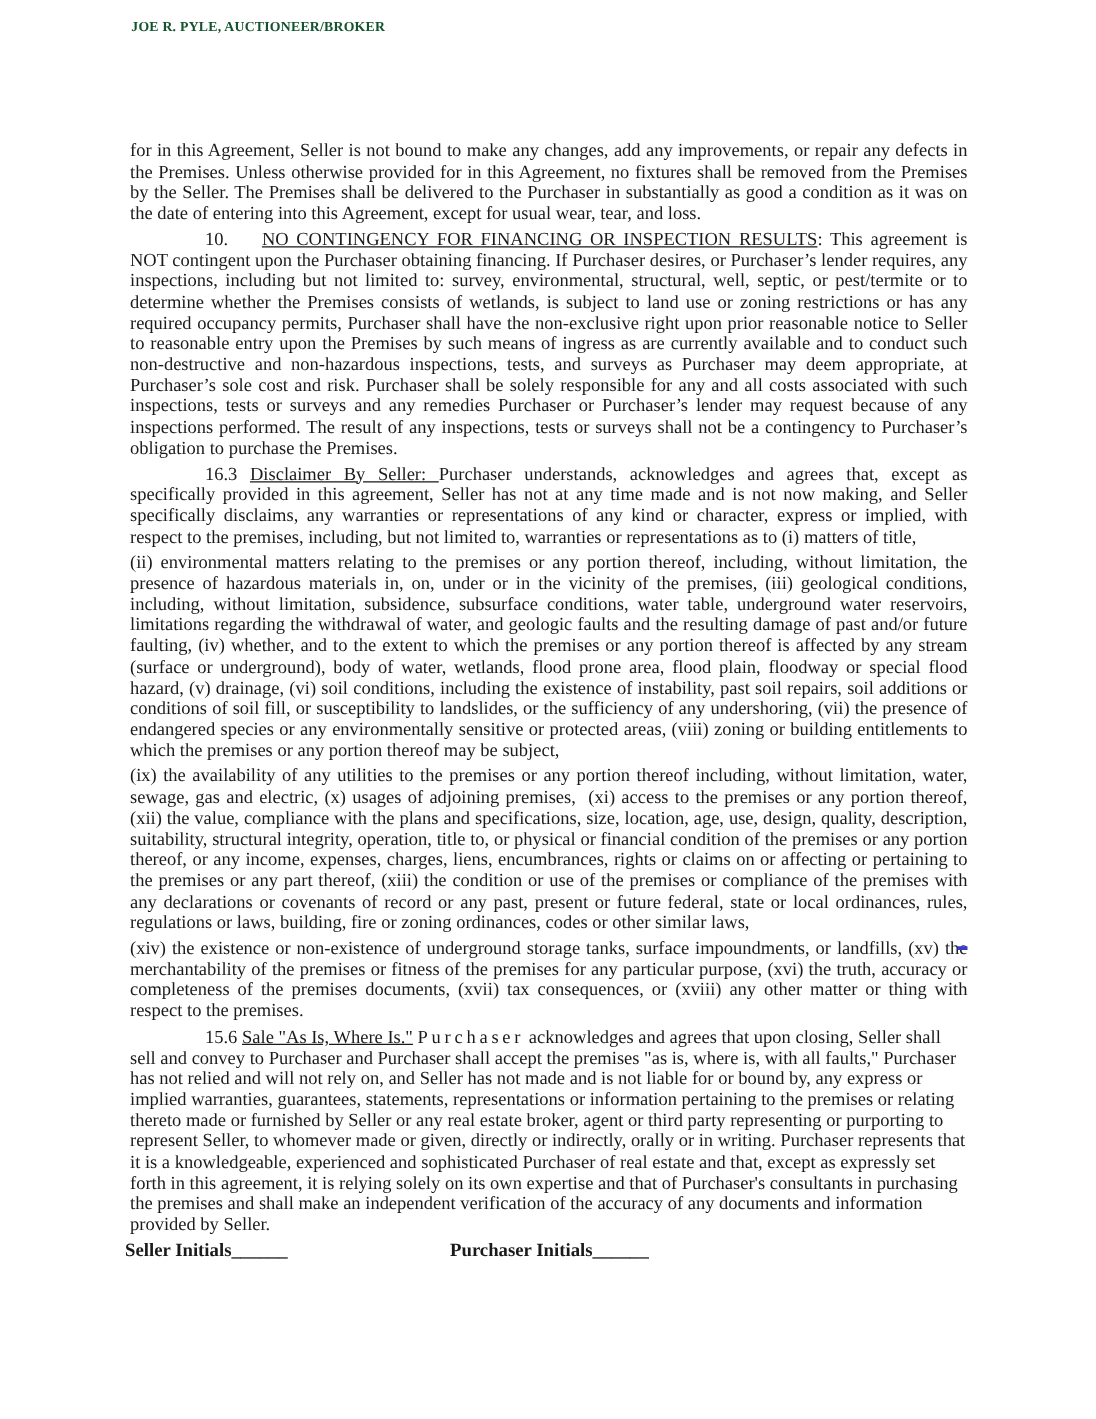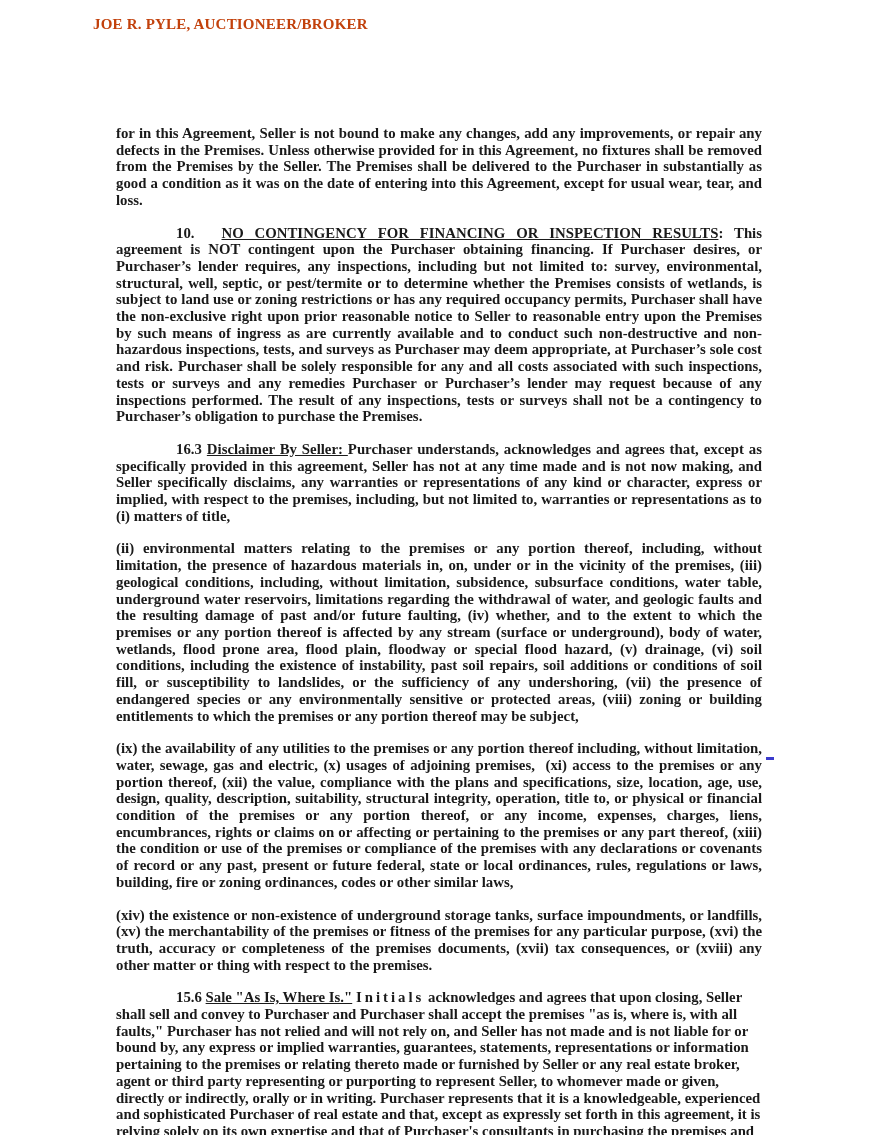--- a/index.html
+++ b/index.html
@@ -6,34 +6,34 @@
   body {
     width: 877px; height: 1135px;
     background: #ffffff;
     font-family: "Liberation Serif", serif;
     color: #1a1a1a;
     position: relative;
     overflow: hidden;
   }
   .header {
     position: absolute;
-    top: 16px; left: 93px;
-    font-size: 15px;
+    top: 16px; left: 105px;
+    font-size: 11px;
     font-weight: bold;
     letter-spacing: 0.2px;
-    color: #c2410c;
+    color: #14532d;
   }
   .content {
     position: absolute;
     top: 109px; left: 100px;
     width: 678px;
     font-size: 14.8px;
     line-height: 16.7px;
   }
-  .content p { margin: 16px; font-weight: bold; }
+  .content p { margin: 4px; }
   .just { text-align: justify; }
   .leftal { text-align: left; }
   .p-cont { margin-bottom: 18px; }
   .p-s10 { margin-bottom: 15px; text-indent: 60px; }
   .h11 { margin-bottom: 17px; text-indent: 60px; }
   .p-s11-1 { text-indent: 60px; }
   .blk { margin-left: 8px; }
   .blk-ii { margin-bottom: 11px; }
   .blk-xiv { margin-bottom: 16px; }
   .p-s11-2 { text-indent: 60px; margin-bottom: 1px; }
@@ -69,19 +69,23 @@
     <span class="u">Disclaimer By Seller:&nbsp;</span><span>Purchaser understands, acknowledges and agrees that, except as specifically provided in this agreement, Seller has not at any time made and is not now making, and Seller specifically disclaims, any warranties or representations of any kind or character, express or implied, with respect to the premises, including, but not limited to, warranties or representations as to (i) matters of title,</span></p>
 
   <p class="just blk blk-ii">(ii) environmental matters relating to the premises or any portion thereof, including, without limitation, the presence of hazardous materials in, on, under or in the vicinity of the premises, (iii) geological conditions, including, without limitation, subsidence, subsurface conditions, water table, underground water reservoirs, limitations regarding the withdrawal of water, and geologic faults and the resulting damage of past and/or future faulting, (iv) whether, and to the extent to which the premises or any portion thereof is affected by any stream (surface or underground), body of water, wetlands, flood prone area, flood plain, floodway or special flood hazard, (v) drainage, (vi) soil conditions, including the existence of instability, past soil repairs, soil additions or conditions of soil fill, or susceptibility to landslides, or the sufficiency of any undershoring, (vii) the presence of endangered species or any environmentally sensitive or protected areas, (viii) zoning or building entitlements to which the premises or any portion thereof may be subject,</p>
 
   <p class="just blk">(ix) the availability of any utilities to the premises or any portion thereof including, without limitation, water, sewage, gas and electric, (x) usages of adjoining premises,&nbsp; (xi) access to the premises or any portion thereof, (xii) the value, compliance with the plans and specifications, size, location, age, use, design, quality, description, suitability, structural integrity, operation, title to, or physical or financial condition of the premises or any portion thereof, or any income, expenses, charges, liens, encumbrances, rights or claims on or affecting or pertaining to the premises or any part thereof, (xiii) the condition or use of the premises or compliance of the premises with any declarations or covenants of record or any past, present or future federal, state or local ordinances, rules, regulations or laws, building, fire or zoning ordinances, codes or other similar laws,</p>
 
   <p class="just blk blk-xiv">(xiv) the existence or non-existence of underground storage tanks, surface impoundments, or landfills, (xv) the merchantability of the premises or fitness of the premises for any particular purpose, (xvi) the truth, accuracy or completeness of the premises documents, (xvii) tax consequences, or (xviii) any other matter or thing with respect to the premises.</p>
 
   <p class="leftal p-s11-2"><span>15.6</span>
     <span class="u">Sale "As Is, Where Is."</span>
-    <span class="spaced">Initials</span>
+    <span class="spaced">Purchaser</span>
     <span>acknowledges and agrees that upon closing, Seller shall sell and convey to Purchaser and Purchaser shall accept the premises "as is, where is, with all faults," Purchaser has not relied and will not rely on, and Seller has not made and is not liable for or bound by, any express or implied warranties, guarantees, statements, representations or information pertaining to the premises or relating thereto made or furnished by Seller or any real estate broker, agent or third party representing or purporting to represent Seller, to whomever made or given, directly or indirectly, orally or in writing. Purchaser represents that it is a knowledgeable, experienced and sophisticated Purchaser of real estate and that, except as expressly set forth in this agreement, it is relying solely on its own expertise and that of Purchaser's consultants in purchasing the premises and shall make an independent verification of the accuracy of any documents and information provided by Seller.</span></p>
 
+  <div class="initials-row">
+    <span><span>Seller Initials</span><span>______</span></span>
+    <span class="purchaser-initials"><span>Purchaser Initials</span><span>______</span></span>
+  </div>
 
 </div>
 
 <div class="blue-dash" style="background: rgb(59, 59, 205);"></div>
 
 </body></html>

